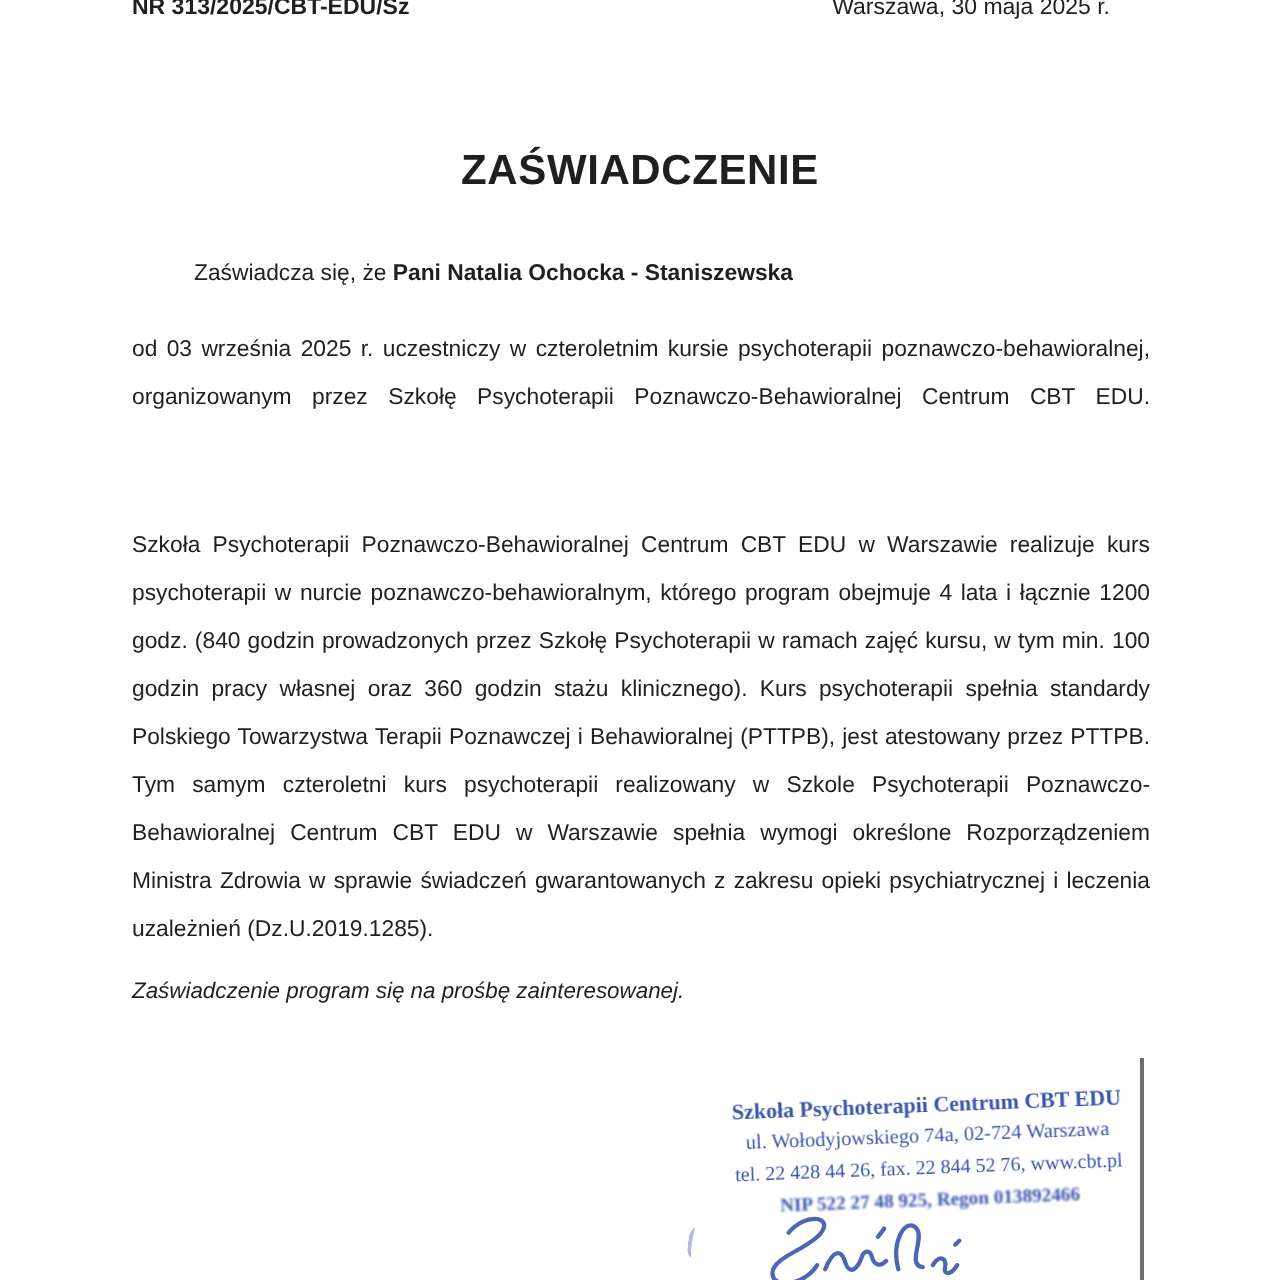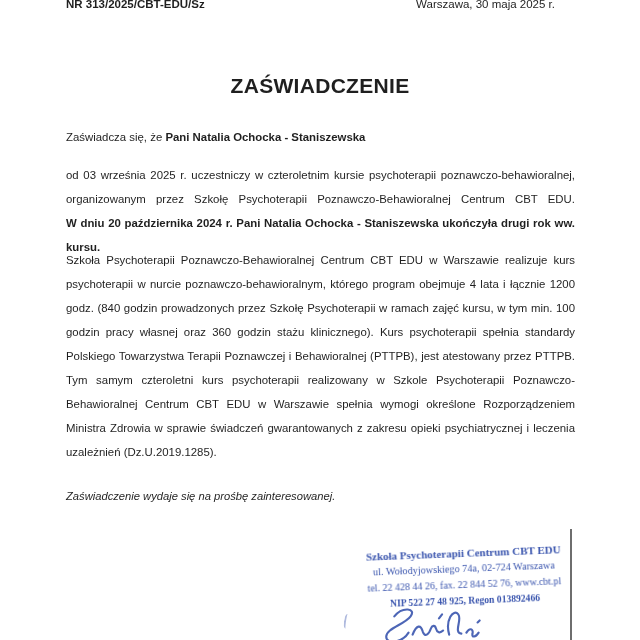--- a/index.html
+++ b/index.html
@@ -13,25 +13,25 @@
   }
   .doc-number { font-weight:700; }
   .title {
     position:absolute; top:74px; left:0; right:0; margin:0;
     text-align:center; font-size:21px; font-weight:700; letter-spacing:.3px;
   }
   .body-block {
     position:absolute; left:66px; width:509px; margin:0;
     font-size:11.4px; line-height:24px; text-align:justify;
   }
-  .p1 { top:125px; text-align:left; }
+  .p1 { top:125px; text-align:left;margin-left:31px; }
   .p1 strong { font-weight:700; }
   .p2a { top:163px; text-align-last:justify; }
   .p2b { top:211px; font-weight:700; }
-  .p3  { top:248px; }
+  .p3  { top:261px; }
   .note { top:484px; font-style:italic; font-size:11.2px; text-align:left; }
   .stamp {
     position:absolute; left:358px; top:549px; width:210px;
     transform:rotate(-2.2deg); transform-origin:left top;
     color:var(--stamp-blue,#3a55ae); font-family:"Liberation Serif", serif;
     text-align:center; filter:blur(.2px);
   }
   .stamp-line1 { font-size:11px;  font-weight:700; line-height:16px; }
   .stamp-line2 { font-size:10.2px; line-height:16px; }
   .stamp-line3 { font-size:10px;  line-height:16px; }
@@ -57,25 +57,24 @@
     <span class="doc-number">NR 313/2025/CBT-EDU/Sz</span>
     <span class="place-date">Warszawa, 30 maja 2025 r.</span>
   </div>
 
   <h1 class="title">ZAŚWIADCZENIE</h1>
 
   <p class="body-block p1"><span>Zaświadcza się, że </span><strong>Pani Natalia Ochocka - Staniszewska</strong></p>
 
   <p class="body-block p2a">od 03 września 2025 r. uczestniczy w czteroletnim kursie psychoterapii poznawczo-behawioralnej, organizowanym przez Szkołę Psychoterapii Poznawczo-Behawioralnej Centrum CBT EDU.</p>
 
-  <p class="body-block p2b">W dniu 20 października 2024 r. Pani Natalia Ochocka - Staniszewska ukończyła drugi rok ww. kursu.</p>
 
   <p class="body-block p3">Szkoła Psychoterapii Poznawczo-Behawioralnej Centrum CBT EDU w Warszawie realizuje kurs psychoterapii w nurcie poznawczo-behawioralnym, którego program obejmuje 4 lata i łącznie 1200 godz. (840 godzin prowadzonych przez Szkołę Psychoterapii w ramach zajęć kursu, w tym min. 100 godzin pracy własnej oraz 360 godzin stażu klinicznego). Kurs psychoterapii spełnia standardy Polskiego Towarzystwa Terapii Poznawczej i Behawioralnej (PTTPB), jest atestowany przez PTTPB. Tym samym czteroletni kurs psychoterapii realizowany w Szkole Psychoterapii Poznawczo-Behawioralnej Centrum CBT EDU w Warszawie spełnia wymogi określone Rozporządzeniem Ministra Zdrowia w sprawie świadczeń gwarantowanych z zakresu opieki psychiatrycznej i leczenia uzależnień (Dz.U.2019.1285).</p>
 
-  <p class="body-block note">Zaświadczenie wydaje się na prośbę zainteresowanej.</p>
+  <p class="body-block note">Zaświadczenie program się na prośbę zainteresowanej.</p>
 
   <div class="stamp">
     <div class="stamp-line1">Szkoła Psychoterapii Centrum CBT EDU</div>
     <div class="stamp-line2">ul. Wołodyjowskiego 74a, 02-724 Warszawa</div>
     <div class="stamp-line3">tel. 22 428 44 26, fax. 22 844 52 76, www.cbt.pl</div>
     <div class="stamp-line4">NIP 522 27 48 925, Regon 013892466</div>
   </div>
 
   <div class="stamp-smudge"></div>
 

